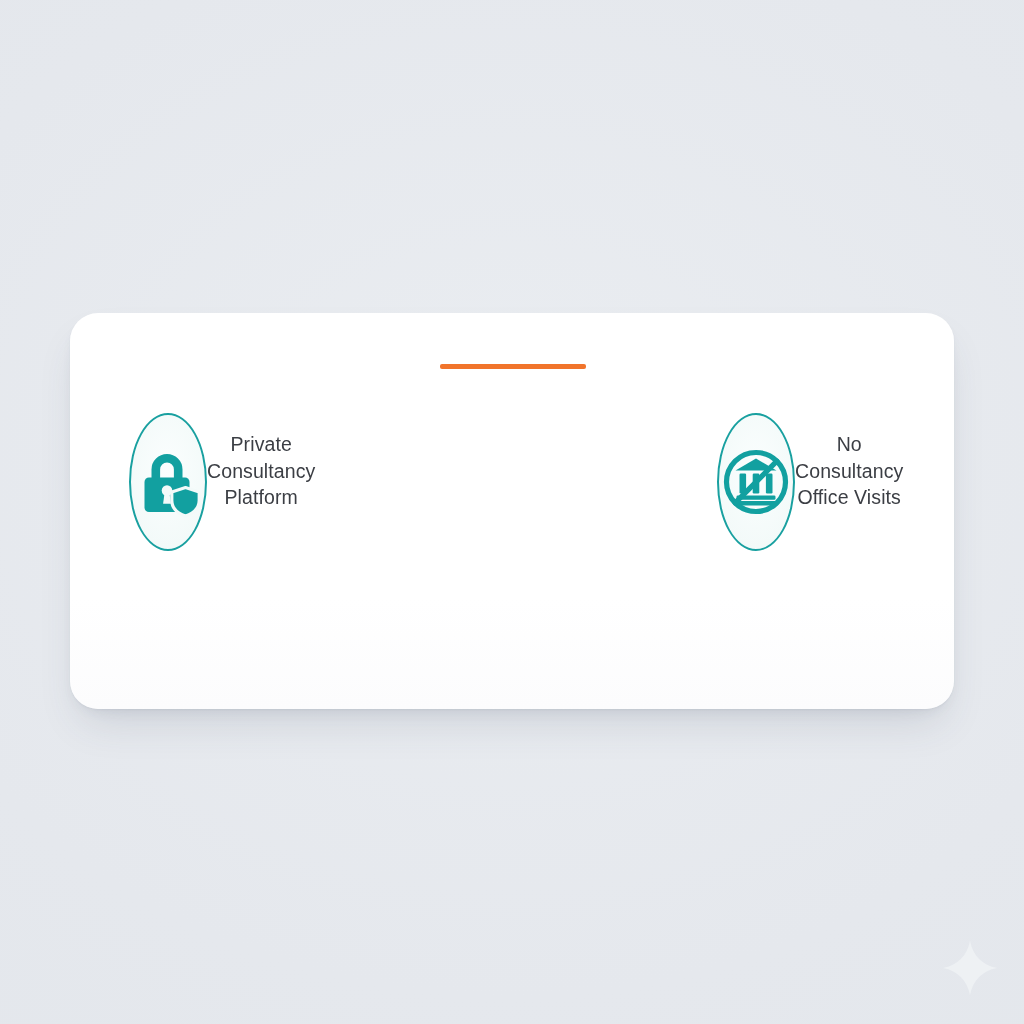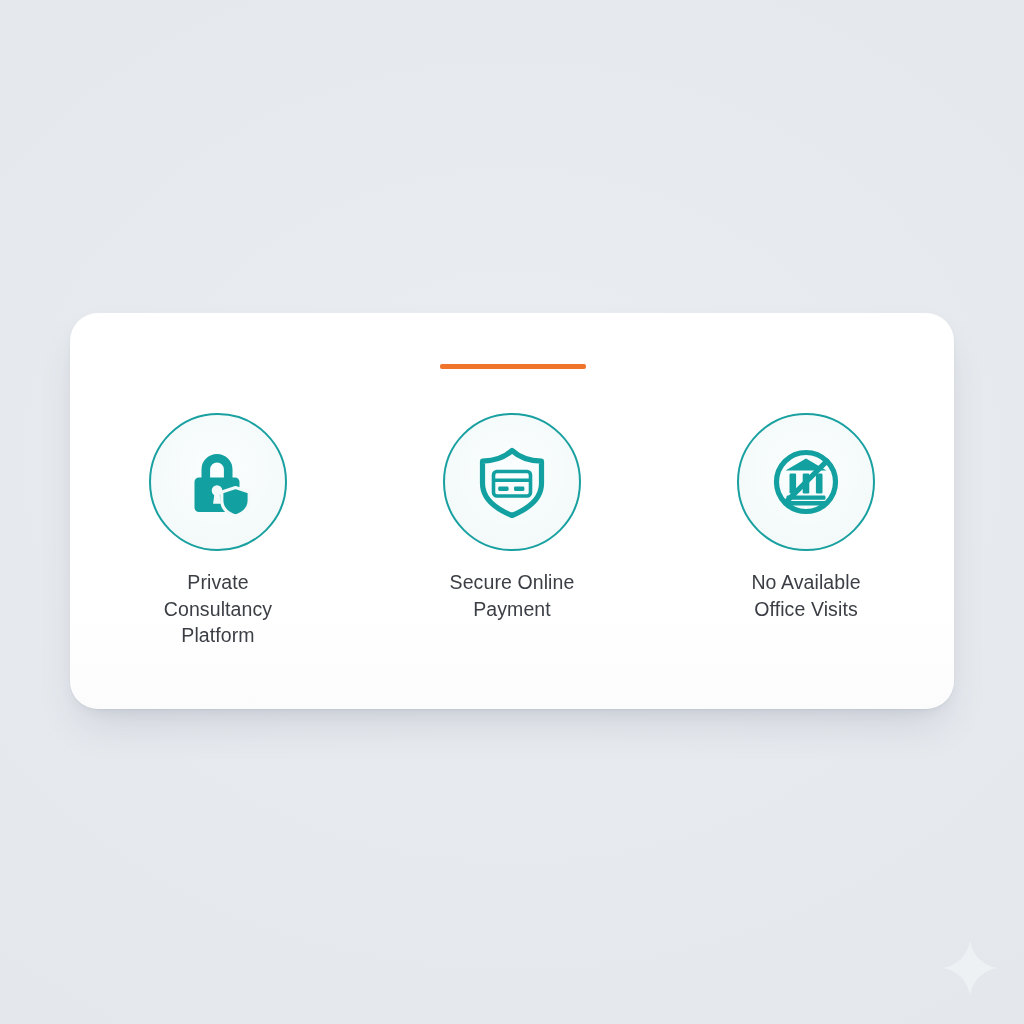--- a/index.html
+++ b/index.html
@@ -70,22 +70,21 @@
     flex-direction: row;
     align-items: flex-start;
     justify-content: space-between;
     padding: 0 59px;
     box-sizing: border-box;
   }
 
   .feature {
     width: 178px;
     display: flex;
-    flex-direction: column;
-    align-items: center;
+    flex-direction: row;
   }
 
   .icon-circle {
     width: 138px;
     height: 138px;
     border-radius: 50%;
     border: 2px solid #19a0a0;
     background:
       radial-gradient(78% 78% at 50% 42%, #fbfefe 0%, #f3faf9 72%, #eef8f7 100%);
     display: flex;
@@ -133,39 +132,20 @@
 
               <path d="M54.5 42.5 L68.2 47.0 v8.6 c0 7.6 -5.6 12.6 -13.7 15.4 c-8.1 -2.8 -13.7 -7.8 -13.7 -15.4 v-8.6 Z" fill="#12a0a0" stroke="#f3faf9" stroke-width="3.2" stroke-linejoin="round"></path>
             </svg>
           </span>
         </div>
         <div class="feature-label">Private
 Consultancy
 Platform</div>
       </div>
 
-      <div class="feature">
-        <div class="icon-circle">
-          <span>
-            <svg width="74" height="74" viewBox="0 0 74 74" aria-hidden="true">
-
-              <path d="M37 5.5 C45 13 54.5 15.8 66.5 16.2 V38.5 C66.5 53.5 54 63.5 37 70.5 C20 63.5 7.5 53.5 7.5 38.5 V16.2 C19.5 15.8 29 13 37 5.5 Z" fill="none" stroke="#12a0a0" stroke-width="5.2" stroke-linejoin="round"></path>
-
-              <rect x="18.5" y="26.5" width="37" height="24.5" rx="3.4" fill="none" stroke="#12a0a0" stroke-width="3.6"></rect>
-
-              <line x1="18.8" y1="35.2" x2="55.2" y2="35.2" stroke="#12a0a0" stroke-width="3.6"></line>
-
-              <rect x="23.2" y="41.6" width="10.4" height="4.4" rx="1.4" fill="#12a0a0"></rect>
-              <rect x="39.0" y="41.6" width="10.4" height="4.4" rx="1.4" fill="#12a0a0"></rect>
-            </svg>
-          </span>
-        </div>
-        <div class="feature-label">Secure Online
-Payment</div>
-      </div>
 
 
       <div class="feature">
         <div class="icon-circle">
           <span>
             <svg width="74" height="74" viewBox="0 0 74 74" aria-hidden="true">
 
               <g fill="#12a0a0">
                 <path d="M37 13.5 L57.5 25.5 H16.5 Z"></path>
                 <rect x="20.5" y="28.5" width="6.6" height="20" rx="1.2"></rect>
@@ -174,21 +154,21 @@
                 <rect x="17.5" y="50.5" width="39" height="4.2" rx="1.3"></rect>
                 <rect x="15.0" y="56.0" width="44" height="4.6" rx="1.5"></rect>
               </g>
 
               <circle cx="37" cy="37" r="29.5" fill="none" stroke="#12a0a0" stroke-width="5.2"></circle>
 
               <line x1="16.2" y1="57.8" x2="57.8" y2="16.2" stroke="#12a0a0" stroke-width="5.2" stroke-linecap="round"></line>
             </svg>
           </span>
         </div>
-        <div class="feature-label">No Available
+        <div class="feature-label">No Consultancy
 Office Visits</div>
       </div>
 
     </div>
   </div>
 
   <div class="sparkle">
     <svg width="58" height="58" viewBox="0 0 58 58" aria-hidden="true">
       <path d="M29 2 C31.8 16.6 41.4 26.2 56 29 C41.4 31.8 31.8 41.4 29 56 C26.2 41.4 16.6 31.8 2 29 C16.6 26.2 26.2 16.6 29 2 Z" fill="#f2f5f7"></path>
     </svg>

